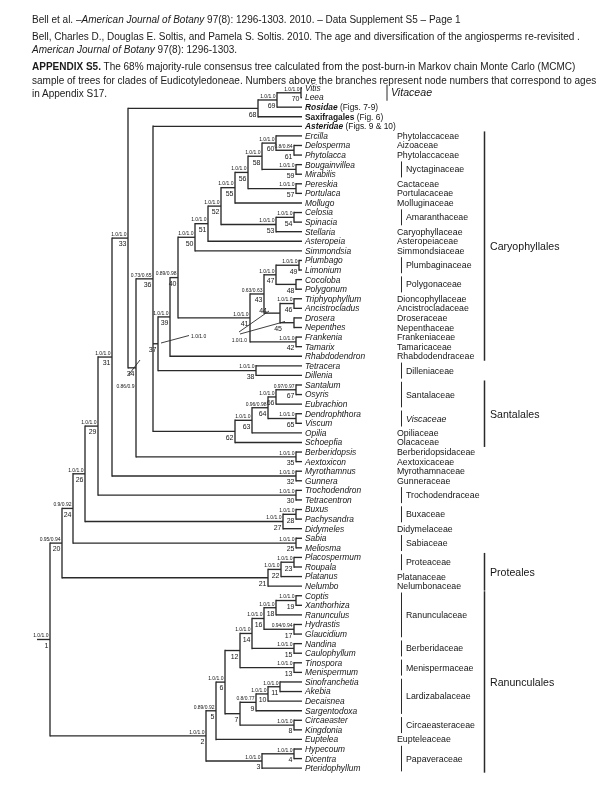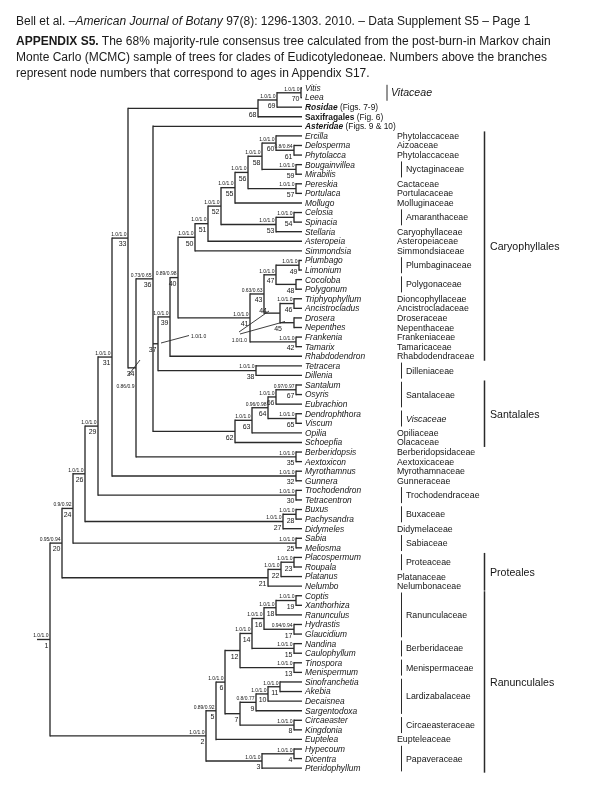--- a/index.html
+++ b/index.html
@@ -1,17 +1,17 @@
 <!DOCTYPE html>
 <html><head>
 <meta charset="utf-8">
 <style>
   html,body{margin:0;padding:0;background:#fff;}
   body{width:612px;height:792px;position:relative;font-family:"Liberation Sans",sans-serif;color:#111;}
-  .header{position:absolute;left:16px;top:13px;width:569px;font-size:12px;line-height:1.34;color:#1a1a1a;}
+  .header{position:absolute;left:32px;top:13px;width:569px;font-size:10px;line-height:1.34;color:#1a1a1a;}
   .header p{margin:0 0 3.5px 0;}
   svg#tree{position:absolute;left:0;top:0;}
   svg text{font-family:"Liberation Sans",sans-serif;fill:#151515;}
   svg .leaf{font-size:8.4px;font-style:italic;}
   svg .leaf.bold{font-style:normal;font-weight:bold;}
   svg .leaf.boldit{font-weight:bold;}
   svg .suf{font-style:normal;font-weight:normal;font-size:8.4px;}
   svg .fam{font-size:8.8px;}
   svg .fam.it{font-style:italic;}
   svg .fam.big{font-size:10.6px;font-style:italic;}
@@ -21,20 +21,21 @@
   svg line.br{stroke:#2a2a2a;stroke-width:1.35;}
   svg line.fbar{stroke:#2a2a2a;stroke-width:1;}
   svg line.obar{stroke:#2a2a2a;stroke-width:1.5;}
   svg line.thin{stroke:#2a2a2a;stroke-width:0.9;}
 </style>
 </head>
 <body>
 
 <div class="header">
   <p class="h1"><span>Bell et al. –</span><i>American Journal of Botany</i><span> 97(8): 1296-1303. 2010. – Data Supplement S5 – Page 1</span></p>
+  <p class="h2"><span>Bell, Charles D., Douglas E. Soltis, and Pamela S. Soltis. 2010. The age and diversification of the angiosperms re-revisited . </span><i>American Journal of Botany</i><span> 97(8): 1296-1303.</span></p>
   <p class="h3"><b>APPENDIX S5.</b><span> The 68% majority-rule consensus tree calculated from the post-burn-in Markov chain Monte Carlo (MCMC) sample of trees for clades of Eudicotyledoneae. Numbers above the branches represent node numbers that correspond to ages in Appendix S17.</span></p>
 </div>
 
 <svg id="tree" width="612" height="792" viewBox="0 0 612 792">
     <line x1="301" y1="88" x2="302" y2="88" class="br"></line>
     <text x="305" y="90.9" class="leaf" text-anchor="start">Vitis</text>
     <line x1="301" y1="97.58" x2="302" y2="97.58" class="br"></line>
     <text x="305" y="100.48" class="leaf" text-anchor="start">Leea</text>
     <line x1="301" y1="87.3" x2="301" y2="98.28" class="br"></line>
     <line x1="277" y1="92.78999999999999" x2="301" y2="92.78999999999999" class="br"></line>

